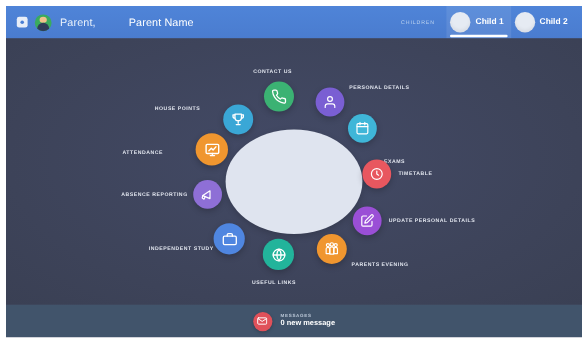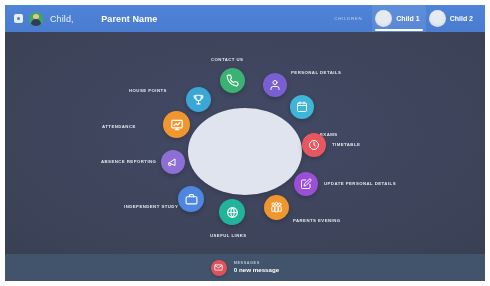--- a/index.html
+++ b/index.html
@@ -34,21 +34,21 @@
     content:"";position:absolute;left:4px;top:2px;width:6px;height:5px;
     border-radius:50% 50% 45% 45%;background:#f0c28a;
   }
   .avatar::after{
     content:"";position:absolute;left:2px;top:7.5px;width:10px;height:7px;
     border-radius:5px 5px 0 0;background:#2f3d58;
   }
   #hello{
     margin-left:7px;font-size:9px;color:#e9f1fb;white-space:nowrap;letter-spacing:.1px;
   }
-  #hello b{font-weight:bold;color:#ffffff;padding-left:25px;}
+  #hello b{font-weight:normal;color:#ffffff;padding-left:25px;}
 
   #header-right{
     margin-left:auto;display:flex;align-items:center;height:27px;padding-right:6px;
   }
   #children-label{
     font-size:4.4px;letter-spacing:.7px;color:#bcd2ef;margin-right:10px;white-space:nowrap;
   }
   .child-tab{
     display:flex;align-items:center;height:27px;padding:0 6px 0 3px;position:relative;
   }
@@ -109,21 +109,21 @@
 </head>
 <body>
 
 <div id="app">
 
   <div id="header">
 
     <div id="header-left">
       <span class="gear"></span>
       <span class="avatar"></span>
-      <span id="hello"><span>Child, </span><b>Parent Name</b></span>
+      <span id="hello"><span>Parent, </span><b>Parent Name</b></span>
     </div>
 
     <div id="header-right">
       <span id="children-label">CHILDREN</span>
 
       <div class="child-tab active">
         <span class="child-av"></span>
         <span class="child-name">Child 1</span>
       </div>
 

